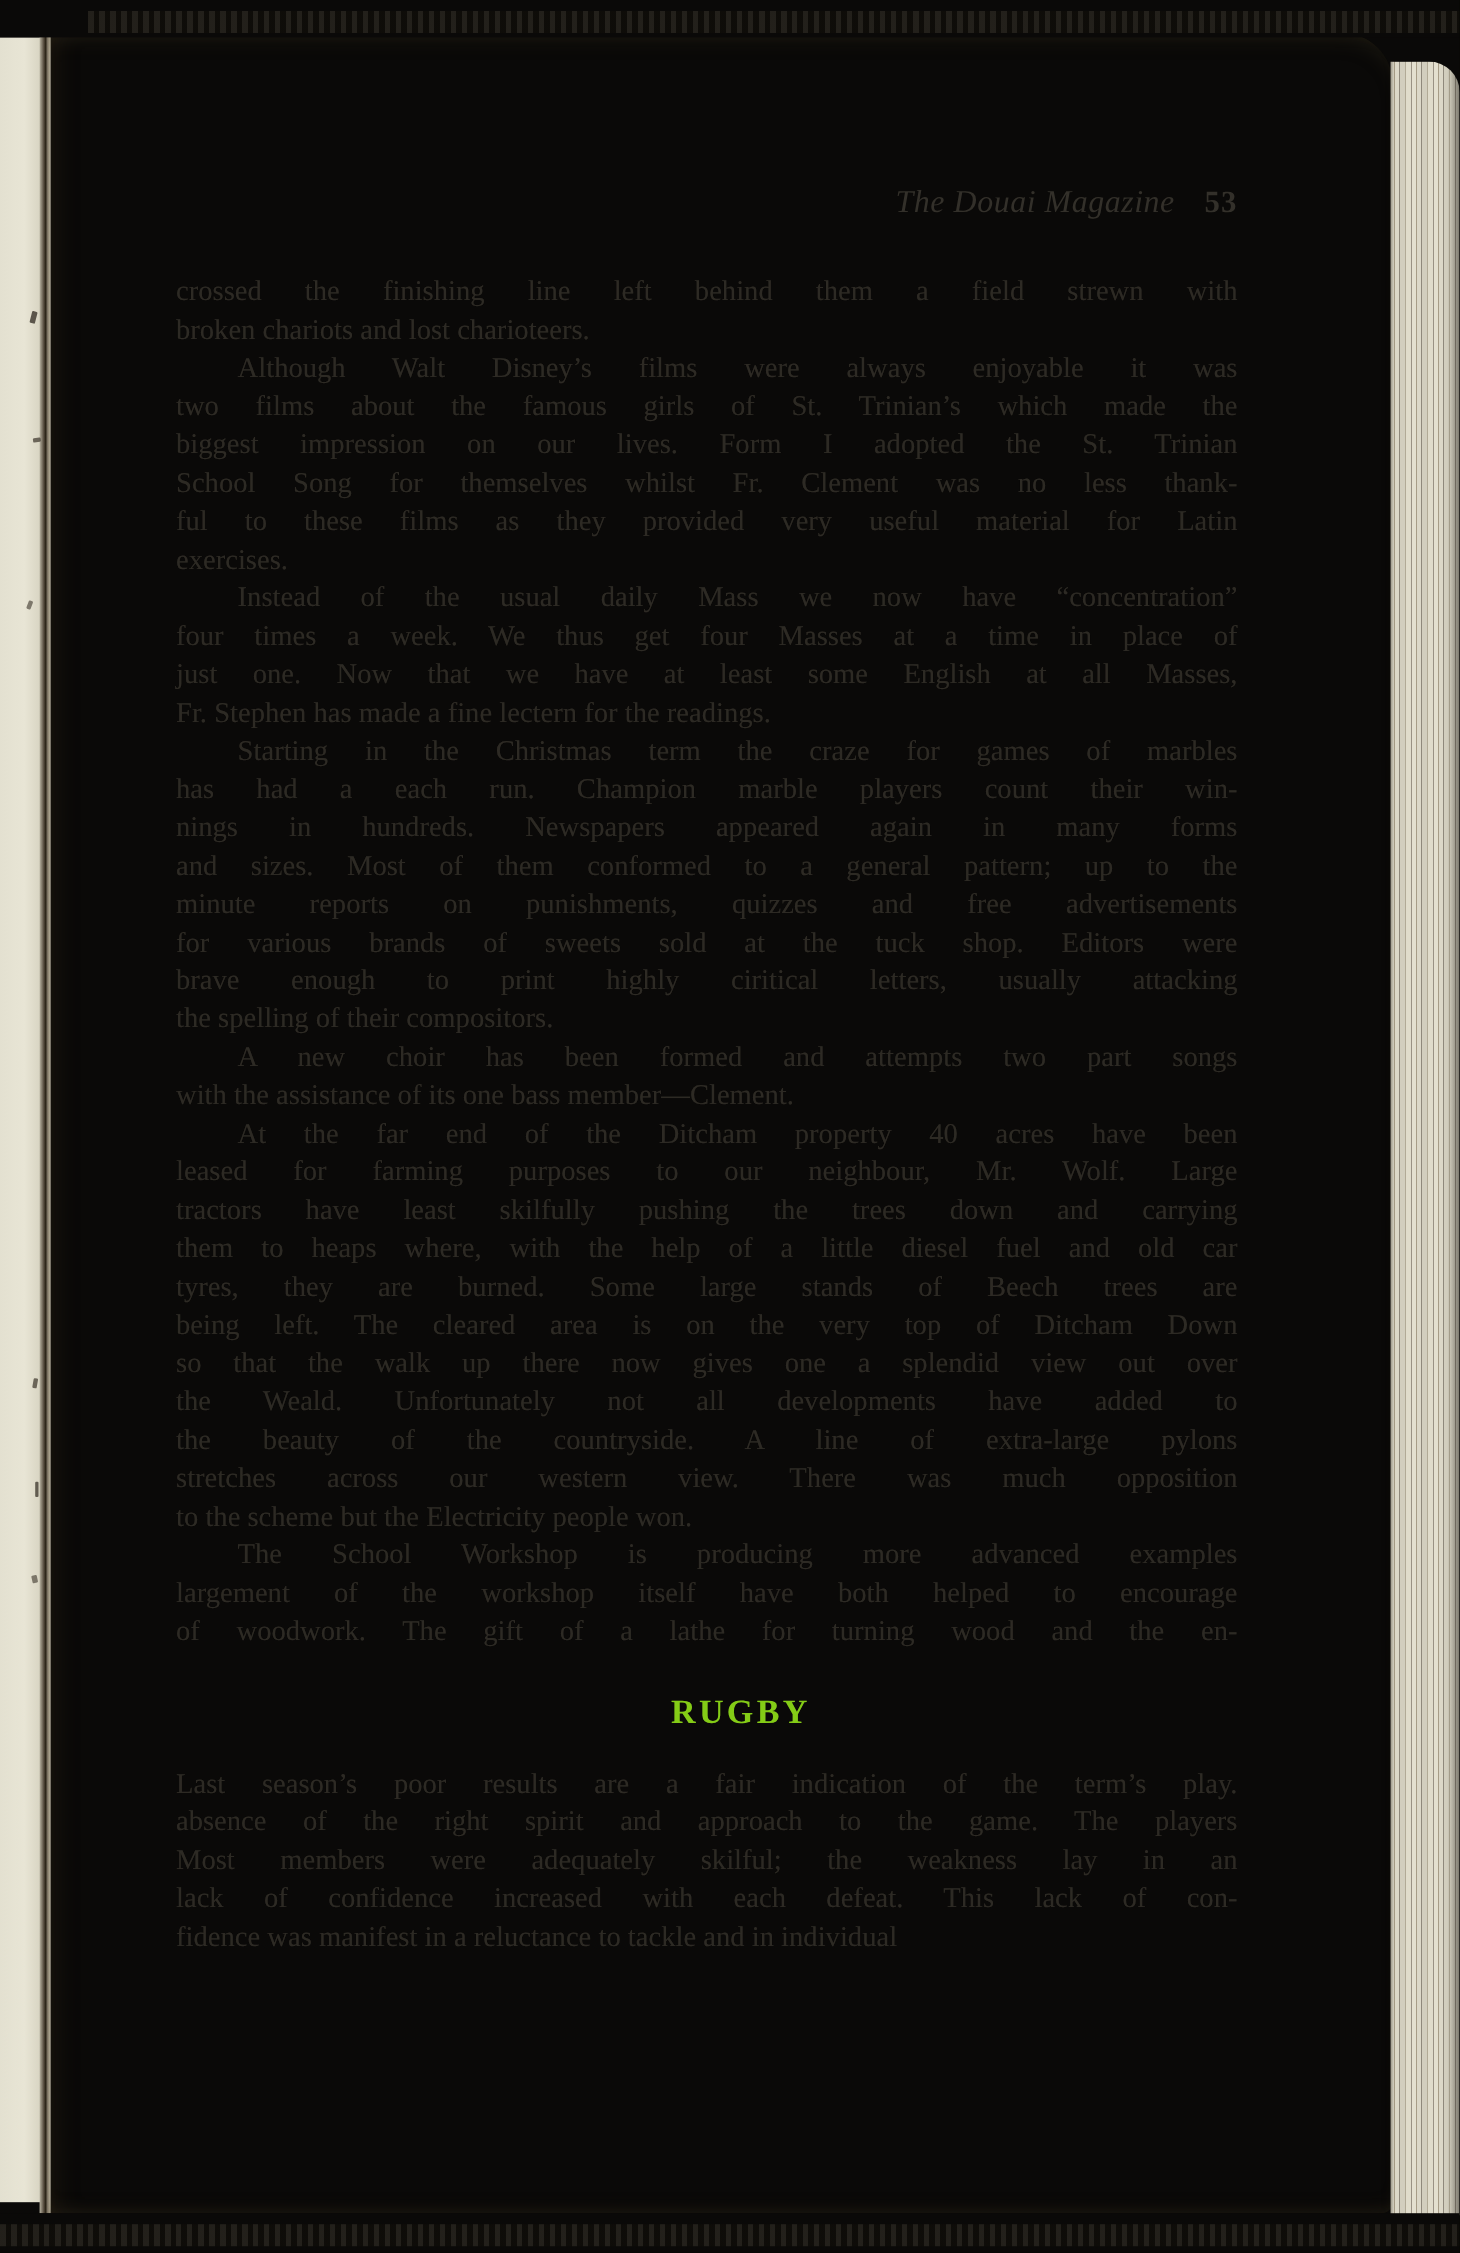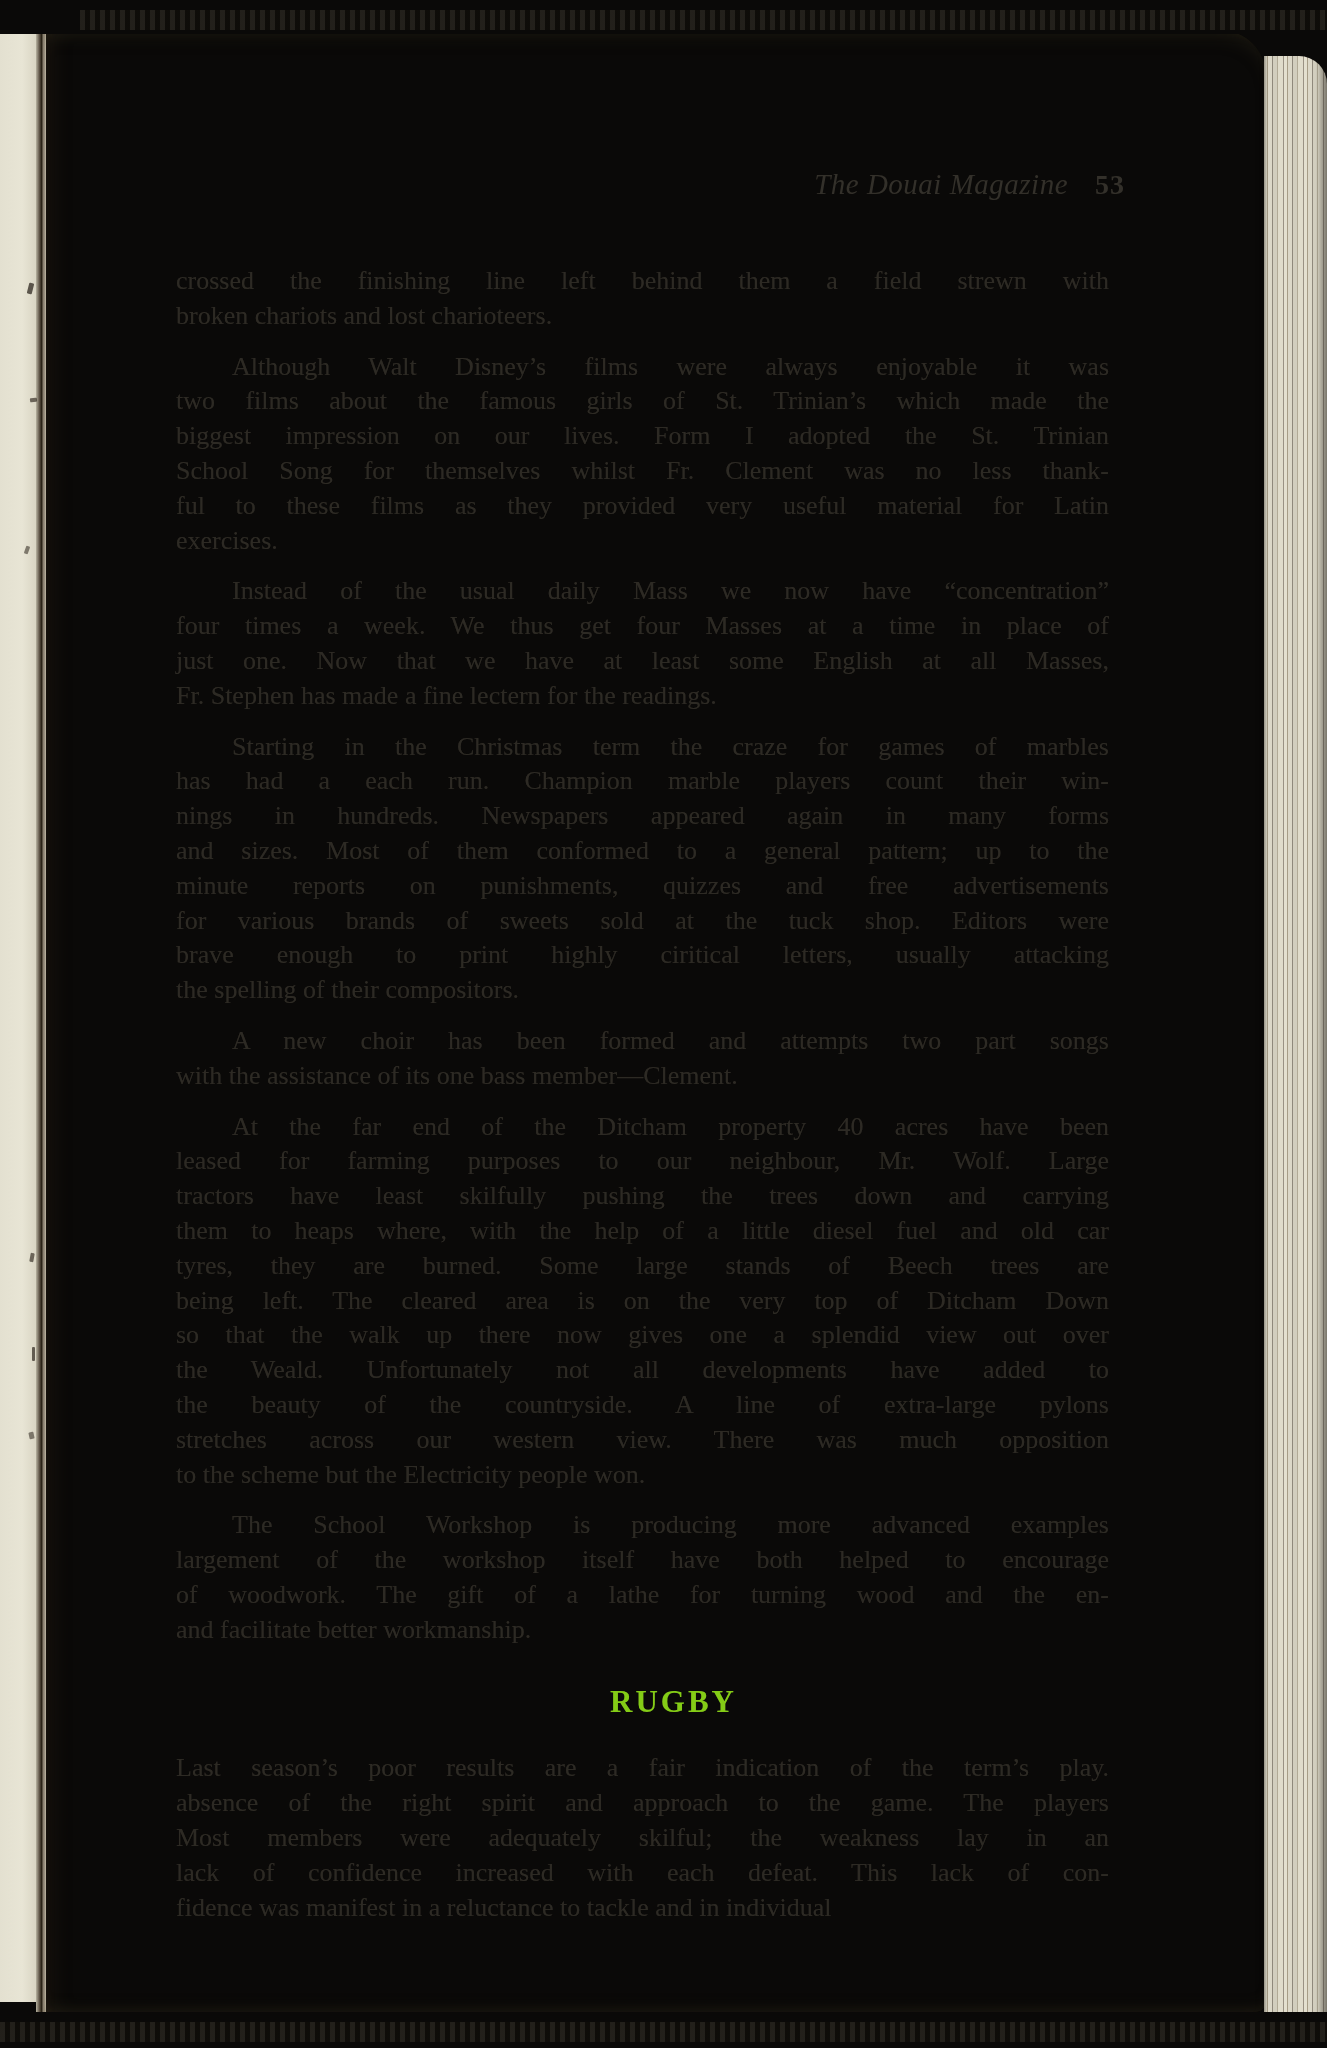--- a/index.html
+++ b/index.html
@@ -57,21 +57,21 @@
     position:absolute;left:116px;top:138px;width:965px;
     text-align:right;color:#33302a;white-space:nowrap;
   }
   .head-title{font-style:italic;font-size:29px;letter-spacing:.5px;}
   .head-num{font-style:normal;font-weight:600;font-size:28px;margin-left:27px;letter-spacing:1px;}
   
   .text-col{
     position:absolute;left:116px;top:218px;width:965px;
     color:#2d2a24;font-size:26px;line-height:34.8px;
   }
-  .para{margin:16px;}
+  .para{margin:0;}
   .line{
     text-align:justify;text-align-last:justify;
     text-shadow:0 0 .5px rgba(45,42,36,.55);
   }
   .line.last{text-align-last:left;}
   .para.indent .line:first-child{text-indent:56px;}
   .section-heading{
     margin:37px 0 31px 62px;
     text-align:center;font-size:31px;line-height:36px;font-weight:700;
     letter-spacing:3px;color:#84cc16;
@@ -143,21 +143,20 @@
             <div class="line">so that the walk up there now gives one a splendid view out over</div>
             <div class="line">the Weald.  Unfortunately not all developments have added to</div>
             <div class="line">the beauty of the countryside.  A line of extra-large pylons</div>
             <div class="line">stretches across our western view.  There was much opposition</div>
             <div class="line last">to the scheme but the Electricity people won.</div>
           </div>
           <div class="para indent">
             <div class="line">The School Workshop is producing more advanced examples</div>
             <div class="line">largement of the workshop itself have both helped to encourage</div>
             <div class="line">of woodwork.  The gift of a lathe for turning wood and the en-</div>
-            <div class="line last">and facilitate better workmanship.</div>
           </div>
         </div>
       <h2 class="section-heading">RUGBY</h2>
       <div id="paras-rugby">
           <div class="para">
             <div class="line">Last season’s poor results are a fair indication of the term’s play.</div>
             <div class="line">absence of the right spirit and approach to the game.  The players</div>
             <div class="line">Most members were adequately skilful;  the weakness lay in an</div>
             <div class="line">lack of confidence increased with each defeat.  This lack of con-</div>
             <div class="line last">fidence was manifest in a reluctance to tackle and in individual</div>

